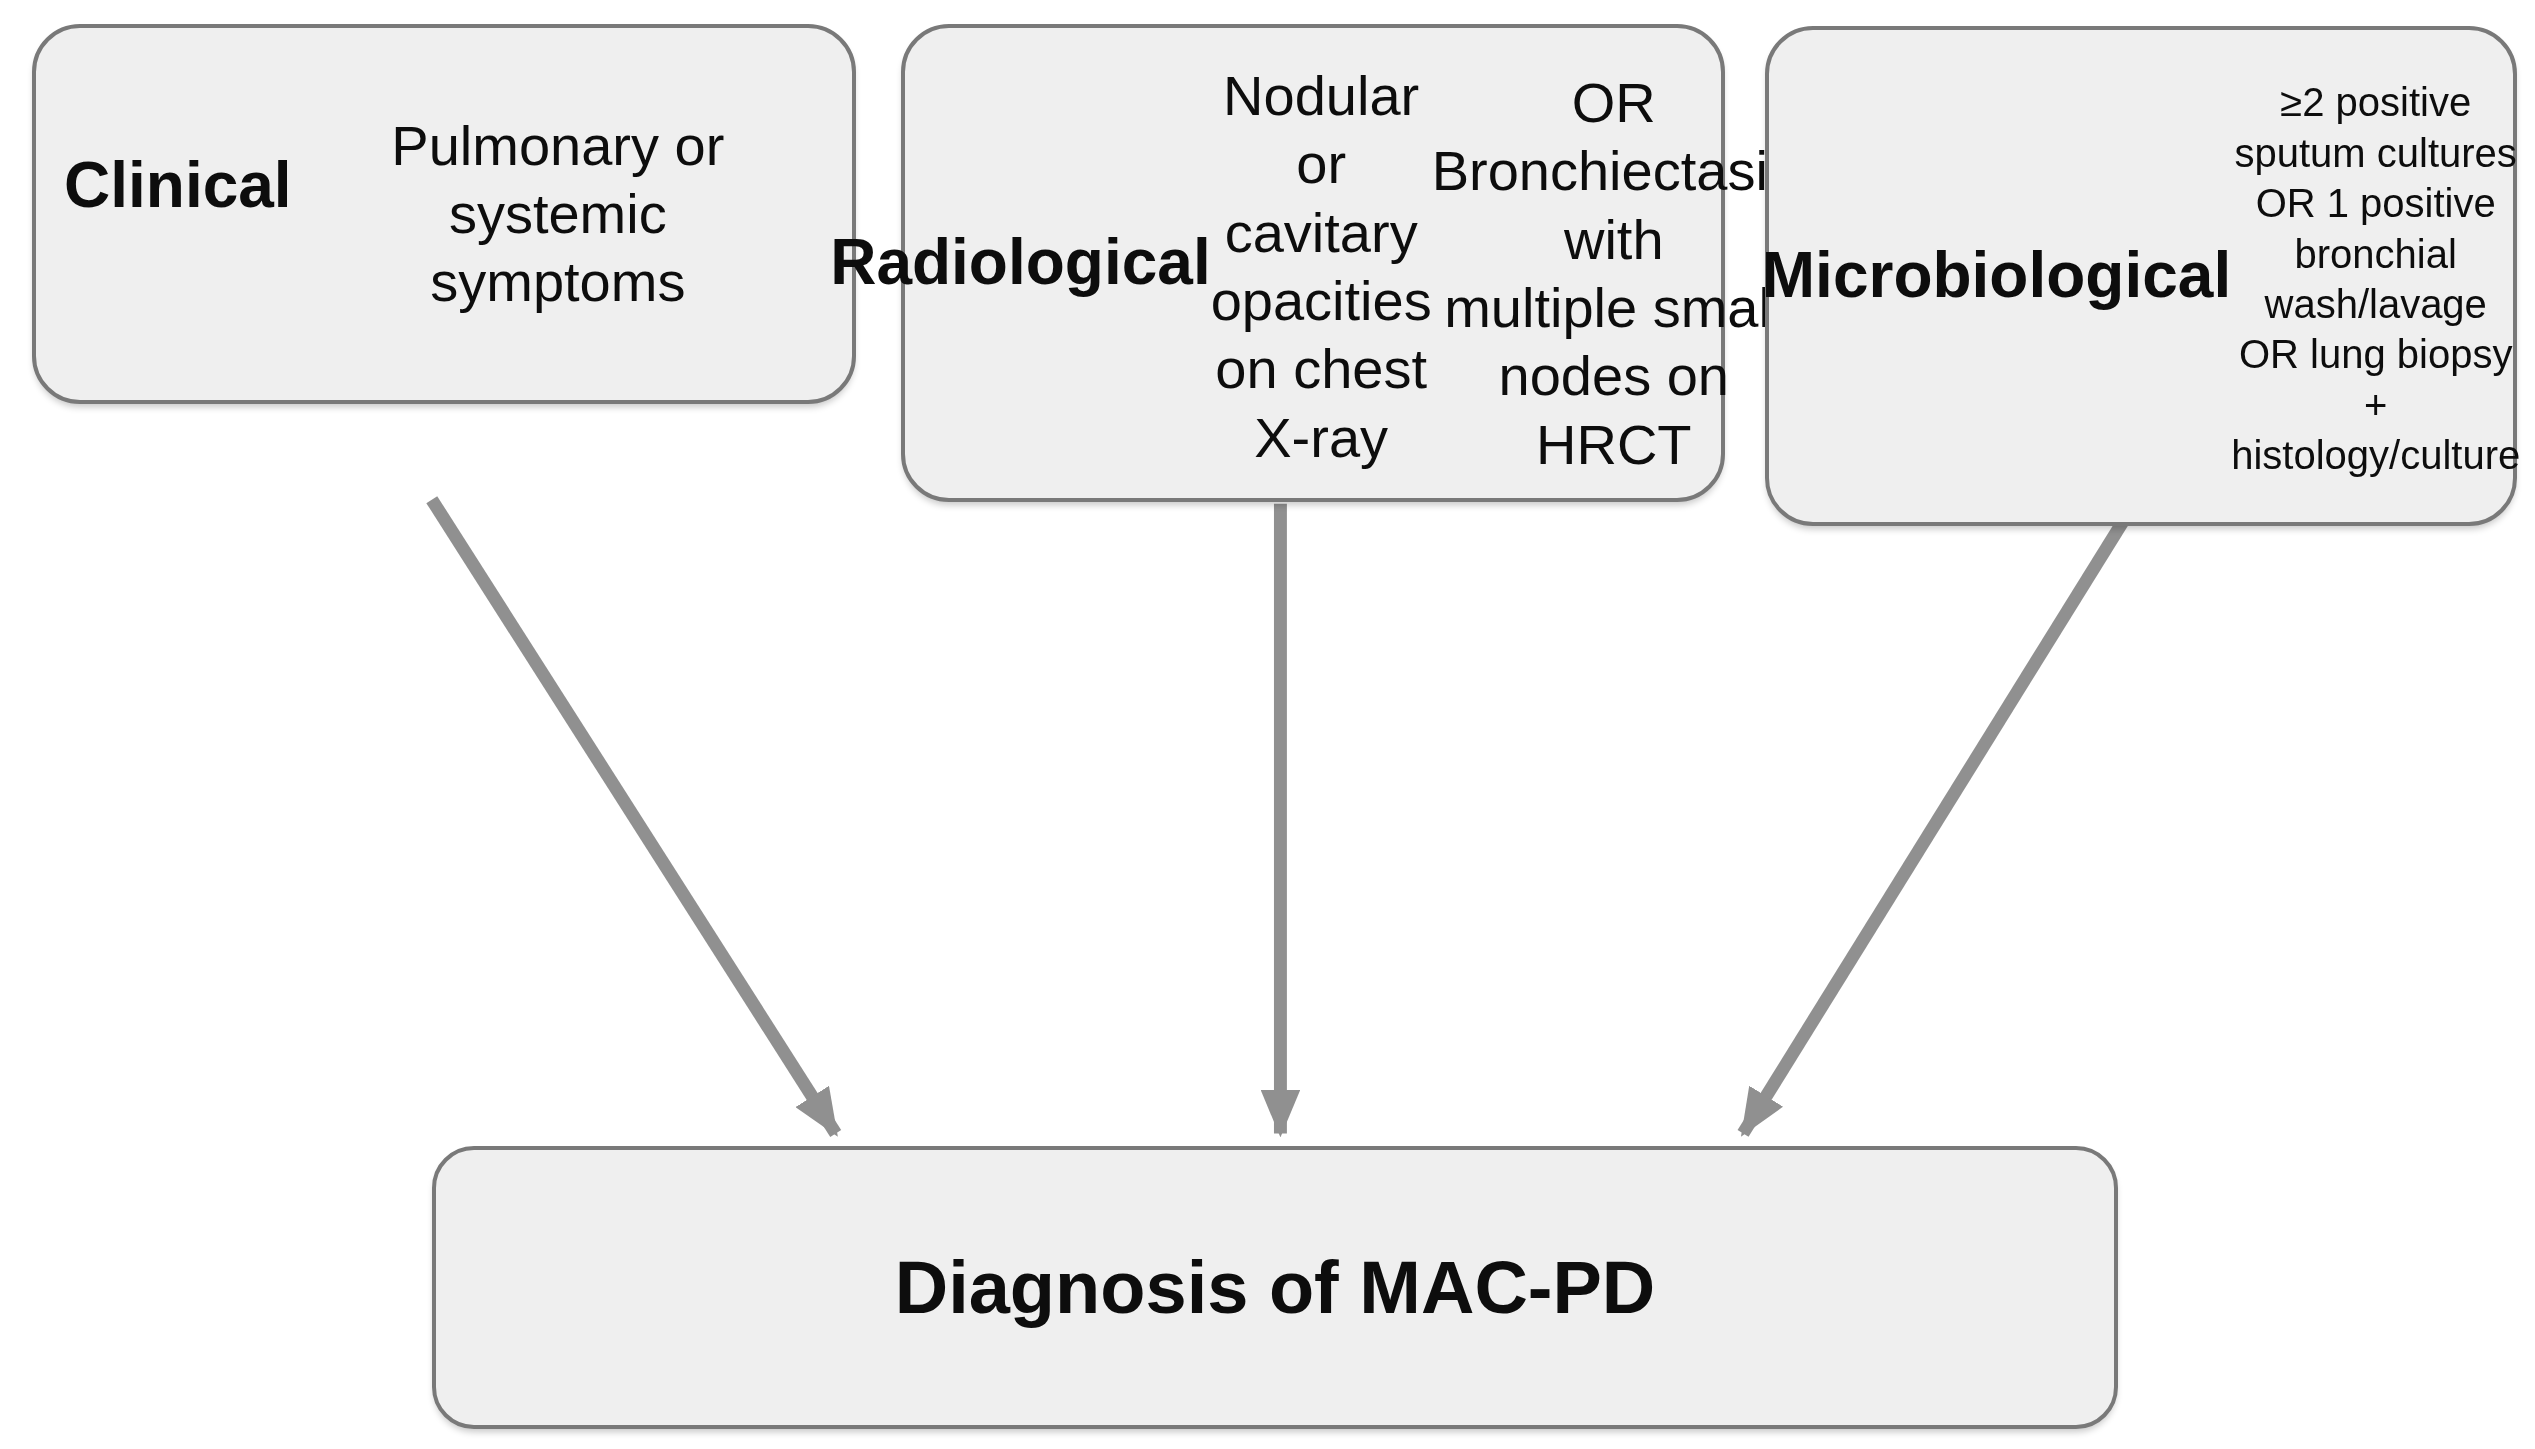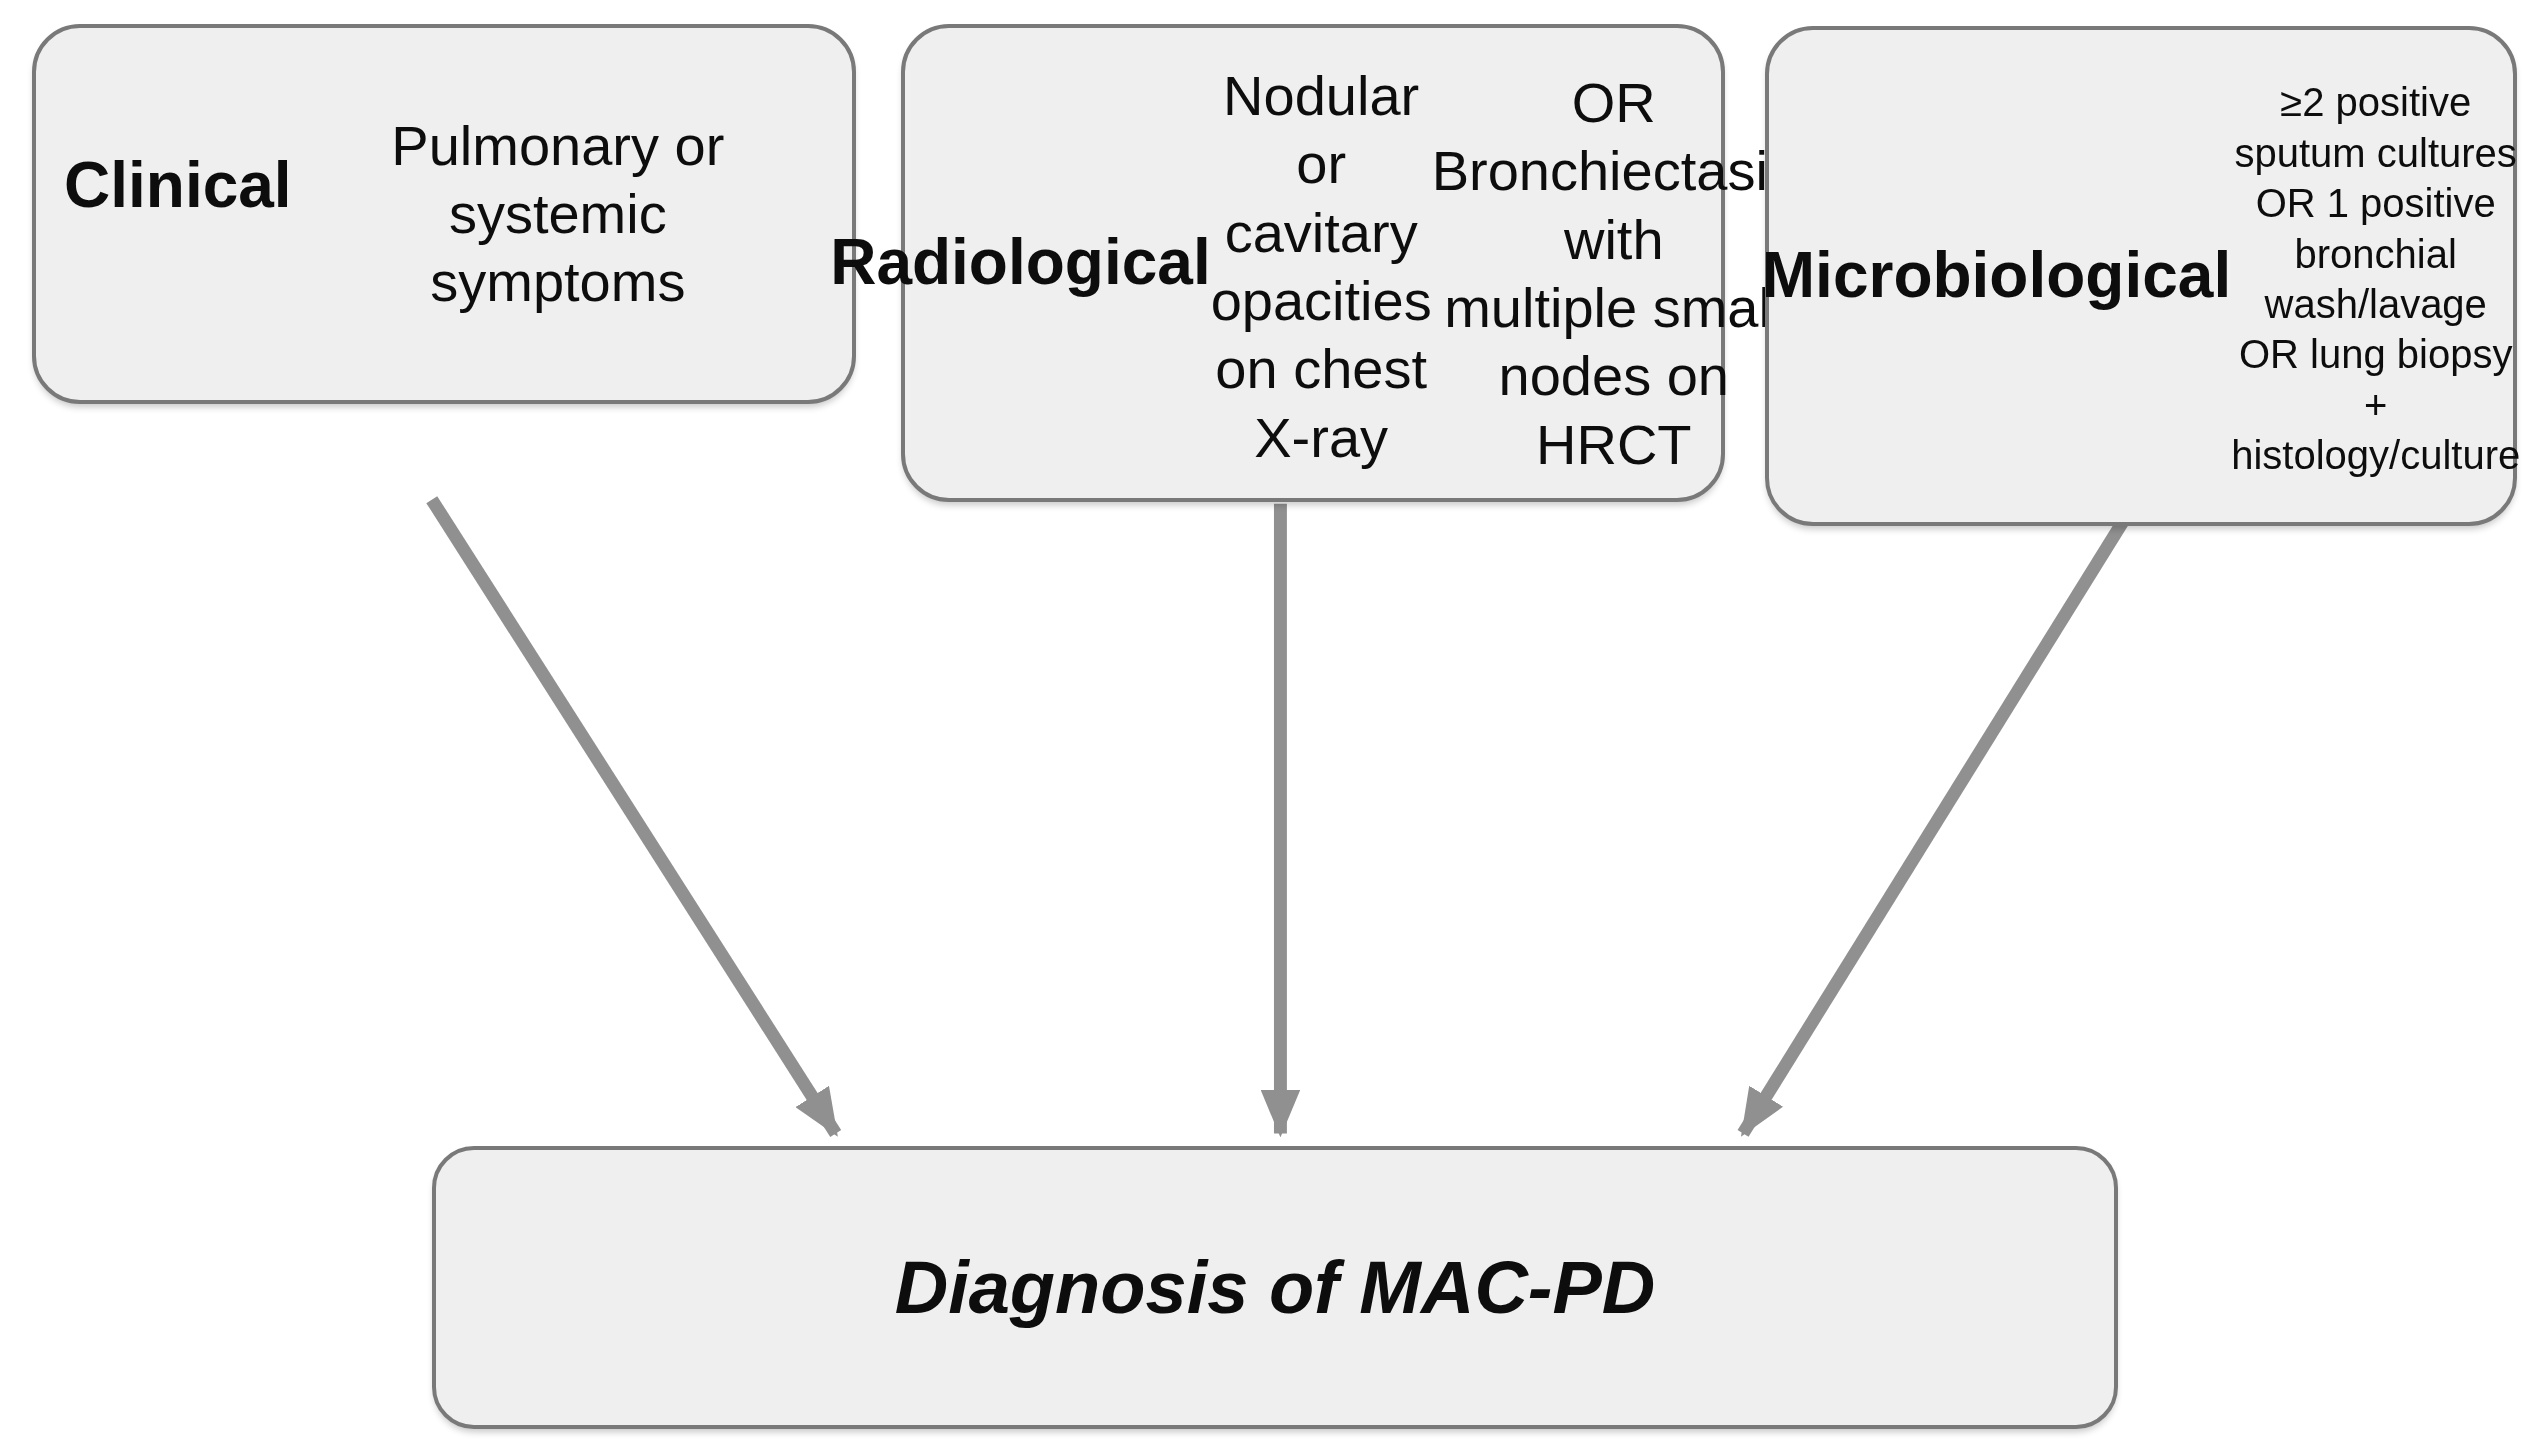--- a/index.html
+++ b/index.html
@@ -50,21 +50,21 @@
   .box-clinical .node-title { margin-bottom: 56px; }
   
   .box-radiological { left: 901px; top: 24px;  width: 824px; height: 478px; }
   .box-radiological .node-body.primary   { margin-top: 8px; }
   .box-radiological .node-body.secondary { margin-top: 22px; }
   
   .box-microbiological { left: 1765px; top: 26px; width: 752px; height: 500px; }
   .box-microbiological .node-body { font-size: 40px; line-height: 1.26; margin-top: 6px; }
   
   .box-diagnosis { left: 432px; top: 1146px; width: 1686px; height: 283px; border-radius: 42px; }
-  .box-diagnosis .node-title { font-size: 74px; font-style: italic; }
+  .box-diagnosis .node-title { font-size: 74px; }
 </style>
 </head>
 <body>
 
 <div class="canvas">
 
   <svg class="arrow-layer" viewBox="0 0 2548 1457" xmlns="http://www.w3.org/2000/svg">
     <defs>
       <marker id="ah" markerUnits="userSpaceOnUse" markerWidth="48" markerHeight="40" refX="44" refY="20" orient="auto">
         <path d="M0,0 L48,20 L0,40 Z" fill="#909090"></path>

